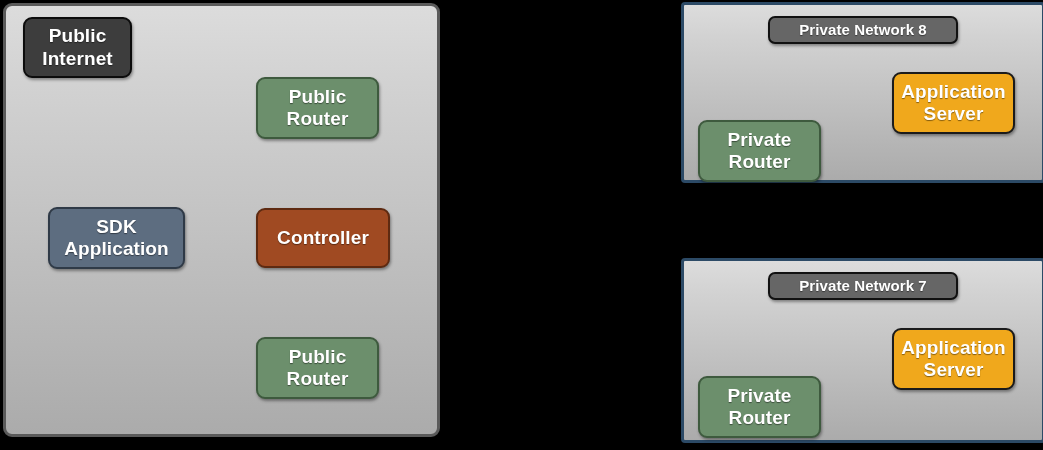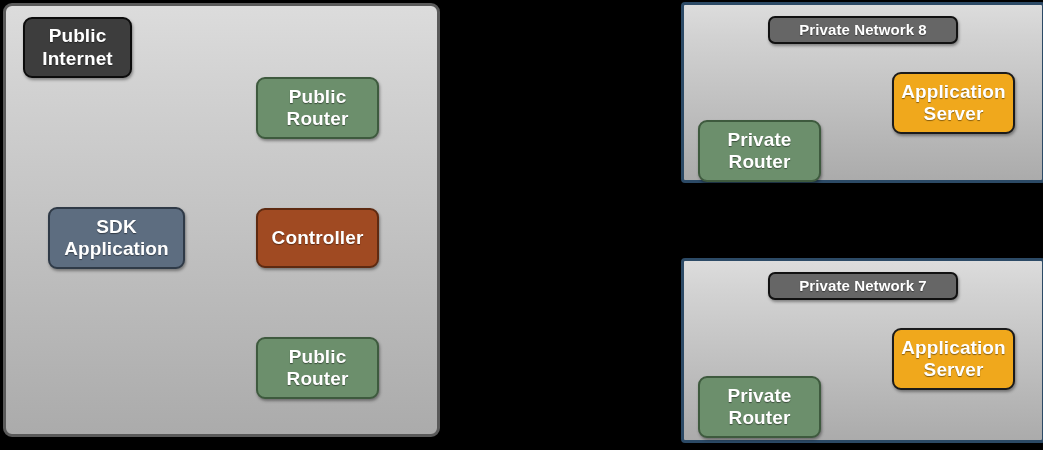--- a/index.html
+++ b/index.html
@@ -76,21 +76,21 @@
   .node-green   { background: #6c8f6c; border-color: #3e5a3e; }
   .node-slate   { background: #5d6d80; border-color: #2f3a47; }
   .node-rust    { background: #a04a22; border-color: #5e2a11; }
   .node-orange  { background: #f0a81c; border-color: #1b1b1b; }
   .node-label   { background: #666666; border-color: #111111; border-radius: 7px; }
 
   
   .n-public-internet { left: 17px;  top: 11px;  width: 109px; height: 61px; }
   .n-public-router-1 { left: 250px; top: 71px;  width: 123px; height: 62px; }
   .n-sdk-application { left: 42px;  top: 201px; width: 137px; height: 62px; }
-  .n-controller      { left: 250px; top: 202px; width: 123px; height: 60px; }
+  .n-controller      { left: 250px; top: 202px; width: 134px; height: 60px; }
   .n-public-router-2 { left: 250px; top: 331px; width: 123px; height: 62px; }
 
   
   .n-net-label   { left: 84px;  top: 11px; width: 190px; height: 28px; font-size: 15px; }
   .n-priv-router { left: 14px;  top: 67px; width: 123px; height: 62px; margin-top: 48px; }
   .n-app-server  { left: 208px; top: 67px; width: 123px; height: 62px; }
 </style>
 </head>
 <body>
 

